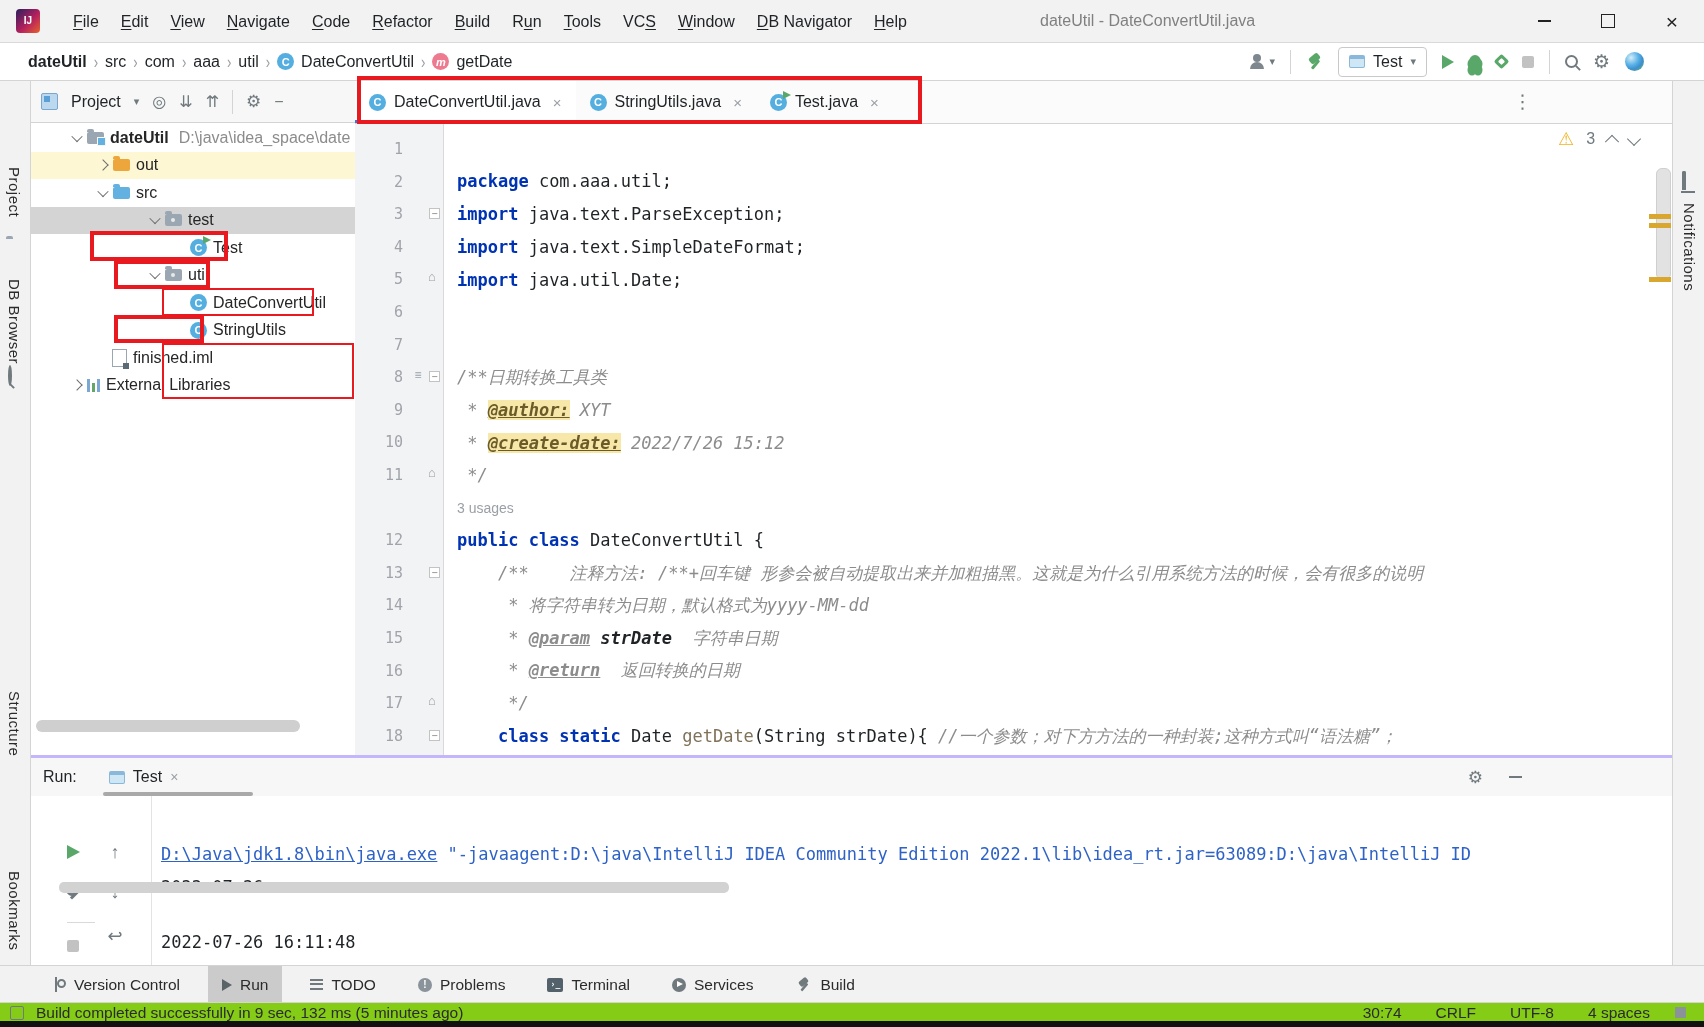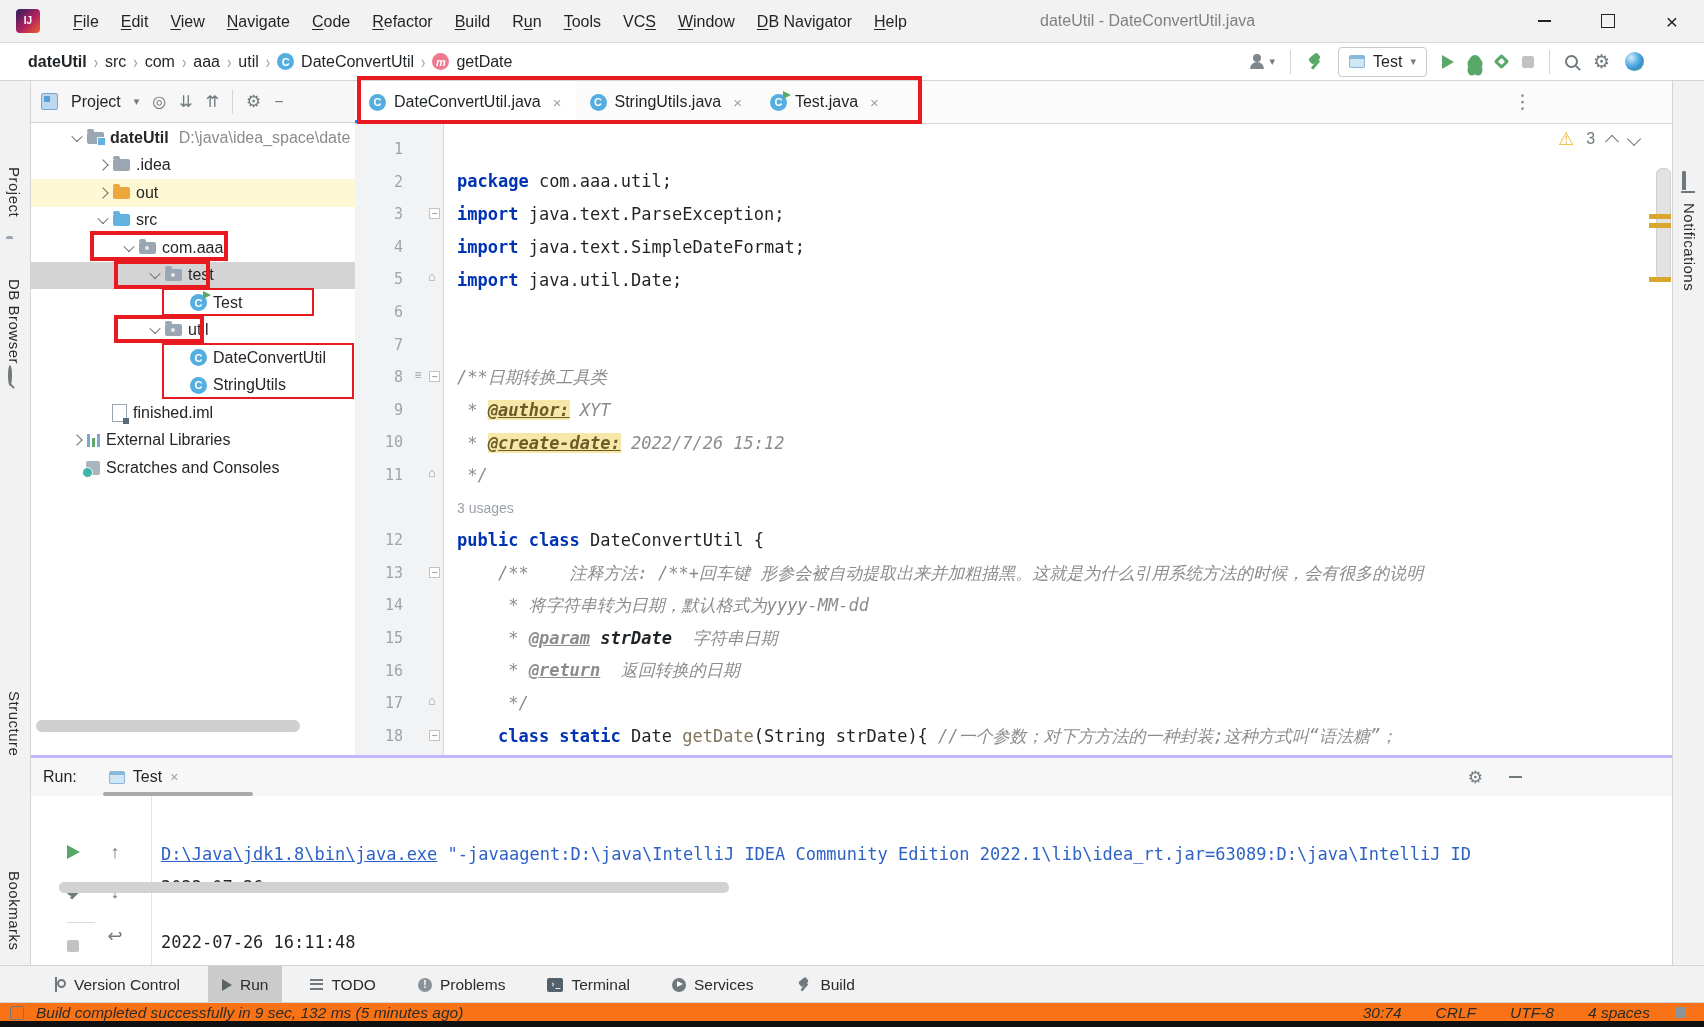--- a/index.html
+++ b/index.html
@@ -168,22 +168,22 @@
   .branch::after{content:"";position:absolute;right:0;top:2px;width:5px;height:5px;border:2px solid #6f797e;border-radius:50%;}
   .todoic{width:13px;height:11px;background:repeating-linear-gradient(to bottom,#6f797e 0 2px,transparent 2px 4.5px);}
   .prob{width:14px;height:14px;border-radius:50%;background:#8a9399;position:relative;}
   .prob::after{content:"!";position:absolute;left:0;top:0;width:14px;text-align:center;color:#fff;font:bold 10px/14px "Liberation Sans",sans-serif;}
   .term{width:16px;height:14px;background:#53616b;border-radius:2px;}
   .term::after{content:"\203A_";display:block;text-align:center;color:#fff;font:bold 8px/13px "DejaVu Sans Mono",monospace;}
   .svc{width:14px;height:14px;background:#6f797e;border-radius:50%;position:relative;}
   .svc::after{content:"";position:absolute;left:5px;top:3.5px;width:0;height:0;border-left:6px solid #fff;border-top:3.5px solid transparent;border-bottom:3.5px solid transparent;}
 
   
-  #statusbar{left:0;top:1002px;width:1704px;height:19px;background:#f97316;border-top:1px solid #d4d4d4;
-             display:flex;align-items:center;font-size:15.5px;color:#2b2b2b;font-style:italic;}
+  #statusbar{left:0;top:1002px;width:1704px;height:19px;background:#84cc16;border-top:1px solid #d4d4d4;
+             display:flex;align-items:center;font-size:15.5px;color:#2b2b2b;}
   .sb-ic{width:12px;height:12px;border:1.6px solid #6f797e;border-radius:2px;margin:0 12px 0 10px;}
   #sb-right{position:absolute;right:54px;display:flex;gap:34px;}
   .sb-box{position:absolute;right:18px;top:4px;width:11px;height:11px;background:#8a9399;}
   #blackbar{left:0;top:1021px;width:1704px;height:6px;background:#111;}
 
   
   .anno{position:absolute;border:4px solid #e8191f;pointer-events:none;z-index:60;box-sizing:border-box;}
   .anno.thin{border-width:2px;}
 </style>
 </head>
@@ -312,47 +312,33 @@
 
   <div id="ptree" class="abs">
       <div class="tree-row" style="padding-left: 42px;">
         <span class="chev d"></span>
         <span style="display: inline-flex; align-items: center;">
           <span class="fld root"></span>
         </span>
         <span class="t-label bold">dateUtil</span>
         <span class="t-path">D:\java\idea_space\date</span>
       </div>
-      <div class="tree-row" style="padding-left: 68px;">
-        <span class="chev r"></span>
-        <span style="display: inline-flex; align-items: center;">
-          <span class="fld"></span>
-        </span>
-        <span class="t-label">.idea</span>
-      </div>
       <div class="tree-row warn" style="padding-left: 68px;">
         <span class="chev r"></span>
         <span style="display: inline-flex; align-items: center;">
           <span class="fld orange"></span>
         </span>
         <span class="t-label">out</span>
       </div>
       <div class="tree-row" style="padding-left: 68px;">
         <span class="chev d"></span>
         <span style="display: inline-flex; align-items: center;">
           <span class="fld blue"></span>
         </span>
         <span class="t-label">src</span>
-      </div>
-      <div class="tree-row" style="padding-left: 94px;">
-        <span class="chev d"></span>
-        <span style="display: inline-flex; align-items: center;">
-          <span class="fld pkg"></span>
-        </span>
-        <span class="t-label">com.aaa</span>
       </div>
       <div class="tree-row sel" style="padding-left: 120px;">
         <span class="chev d"></span>
         <span style="display: inline-flex; align-items: center;">
           <span class="fld pkg"></span>
         </span>
         <span class="t-label">test</span>
       </div>
       <div class="tree-row" style="padding-left: 146px;">
         <span class="chev none" style="visibility: hidden;"></span>
@@ -392,27 +378,20 @@
       <div class="tree-row" style="padding-left: 42px;">
         <span class="chev r"></span>
         <span style="display: inline-flex; align-items: center;">
           <span class="libs">
             <i></i>
             <i></i>
             <i></i>
           </span>
         </span>
         <span class="t-label">External Libraries</span>
-      </div>
-      <div class="tree-row" style="padding-left: 42px;">
-        <span class="chev none" style="visibility: hidden;"></span>
-        <span style="display: inline-flex; align-items: center;">
-          <span class="scr"></span>
-        </span>
-        <span class="t-label">Scratches and Consoles</span>
       </div>
     </div>
   <div id="ptree-hscroll" class="abs"></div>
 
   <div id="editor" class="abs">
     <div id="gutter">
         <span class="lnum" style="top: 16px; position: absolute;">1</span>
         <span class="lnum" style="top: 48.6px; position: absolute;">2</span>
         <span class="lnum" style="top: 81.2px; position: absolute;">3</span>
         <span class="foldm" style="top: 84.2px;">−</span>

